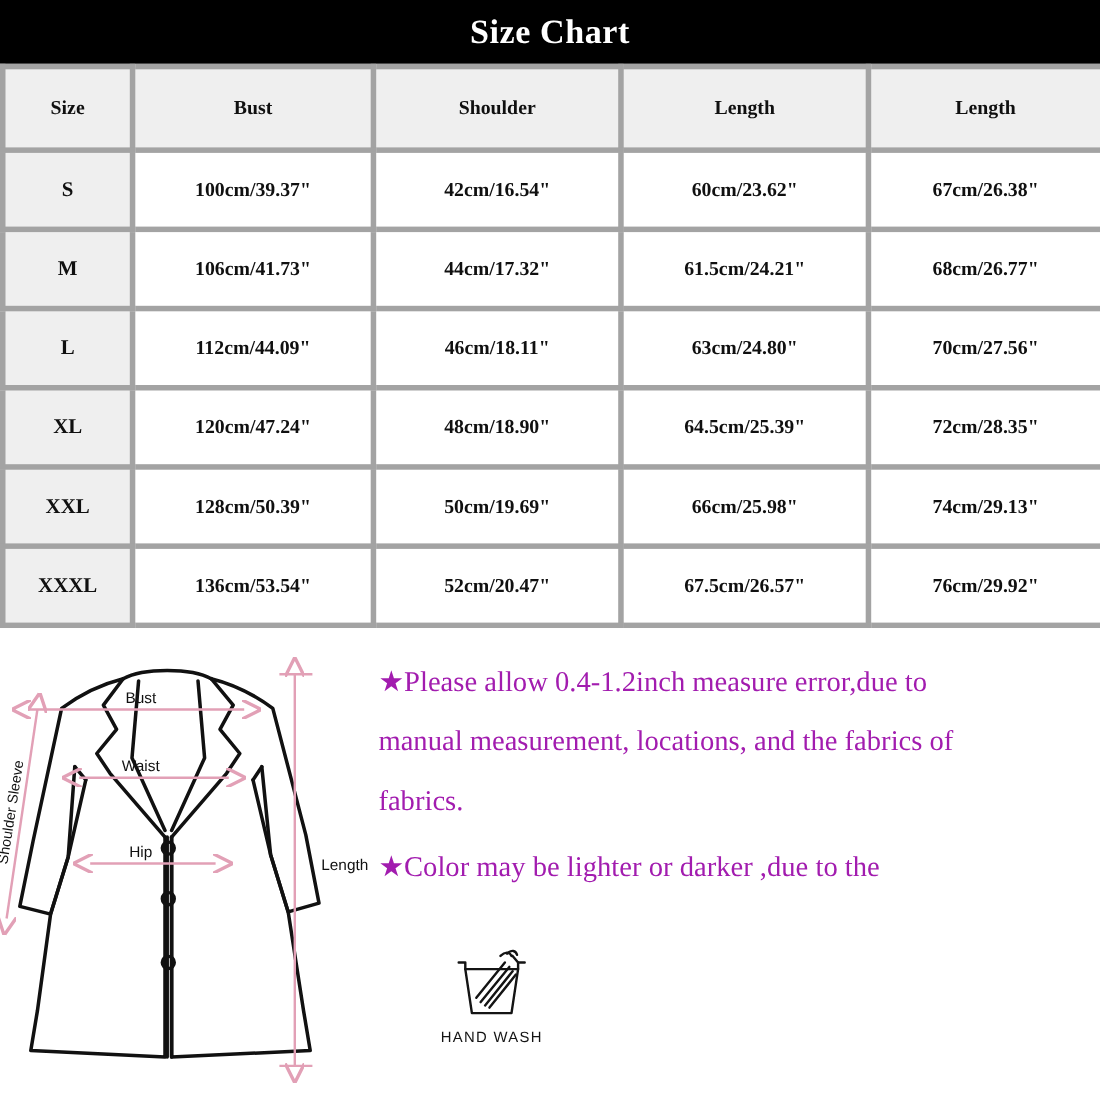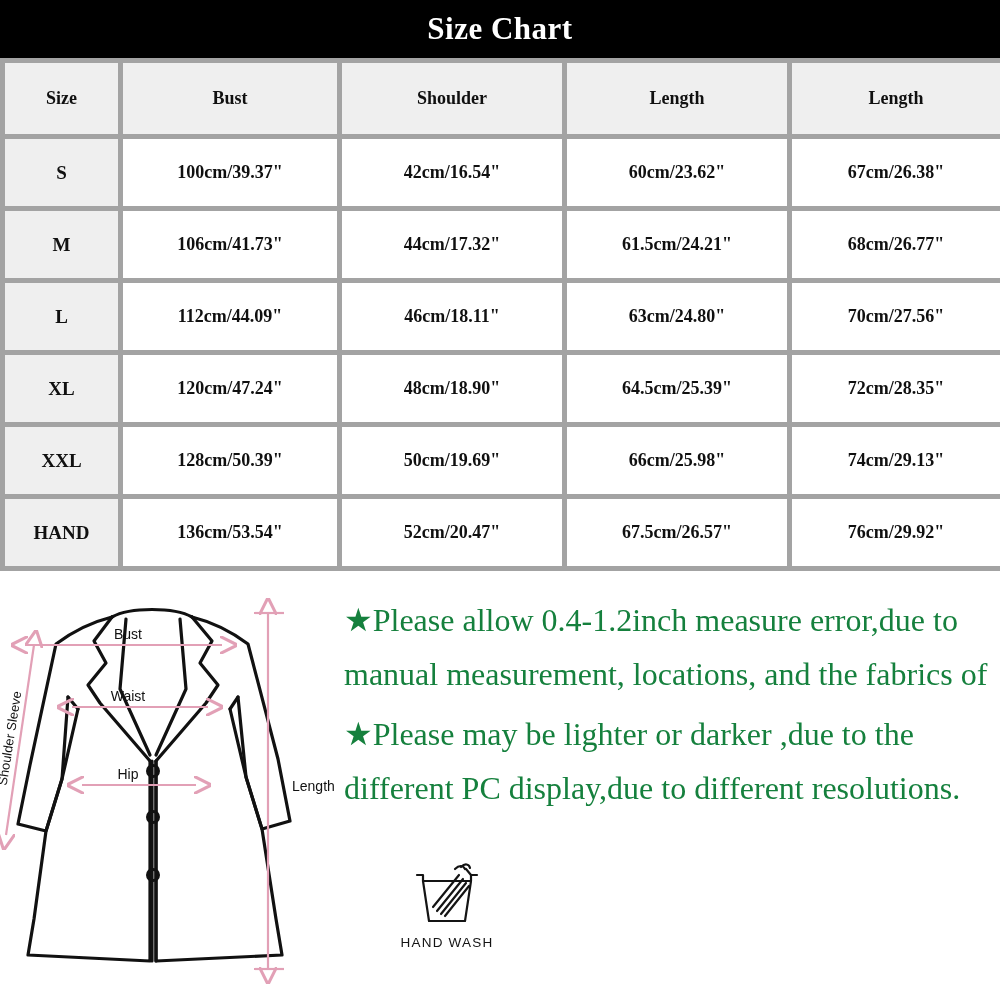--- a/index.html
+++ b/index.html
@@ -84,22 +84,22 @@
   }
 
   #notes-panel {
     position: absolute;
     left: 344px;
     top: 22px;
     width: 650px;
   }
   .note-line {
     font-family: "Liberation Serif", serif;
-    font-size: 32px;
-    color: #15803d;
+    font-size: 26px;
+    color: #a21caf;
     line-height: 54px;
     white-space: nowrap;
   }
   .note-para {
     margin: 0 0 6px 0;
   }
 
   
   #care-row {
     position: absolute;
@@ -185,21 +185,21 @@
       <td>72cm/28.35"</td>
     </tr>
     <tr>
       <td class="size-cell">XXL</td>
       <td>128cm/50.39"</td>
       <td>50cm/19.69"</td>
       <td>66cm/25.98"</td>
       <td>74cm/29.13"</td>
     </tr>
     <tr>
-      <td class="size-cell">HAND</td>
+      <td class="size-cell">XXXL</td>
       <td>136cm/53.54"</td>
       <td>52cm/20.47"</td>
       <td>67.5cm/26.57"</td>
       <td>76cm/29.92"</td>
     </tr>
   </tbody>
 </table>
 
 <div id="lower">
 
@@ -264,24 +264,24 @@
       <text x="128" y="190" font-family="Liberation Sans, sans-serif" font-size="14" fill="#111" text-anchor="middle">Hip</text>
       <text x="292" y="202" font-family="Liberation Sans, sans-serif" font-size="14" fill="#111" text-anchor="start">Length</text>
       <text x="0" y="0" font-family="Liberation Sans, sans-serif" font-size="13" fill="#111" text-anchor="middle" transform="translate(14,150) rotate(-81)">Shoulder Sleeve</text>
     </svg>
   </div>
 
   <div id="notes-panel">
     <div class="note-para">
       <div class="note-line">★Please allow 0.4-1.2inch measure error,due to</div>
       <div class="note-line">manual measurement, locations, and the fabrics of</div>
+      <div class="note-line">fabrics.</div>
     </div>
     <div class="note-para">
-      <div class="note-line">★Please may be lighter or darker ,due to the</div>
-      <div class="note-line">different PC display,due to different resolutions.</div>
+      <div class="note-line">★Color may be lighter or darker ,due to the</div>
     </div>
   </div>
 
   <div id="care-row">
 
     <div class="care-item">
       <div class="care-glyph">
         <svg width="88" height="68" viewBox="0 0 88 68" fill="none" stroke="#141414" stroke-width="2.2" stroke-linecap="round" stroke-linejoin="round">
           <path d="M14,16 L20,16 L20,22"></path>
           <path d="M74,16 L68,16 L68,22"></path>

